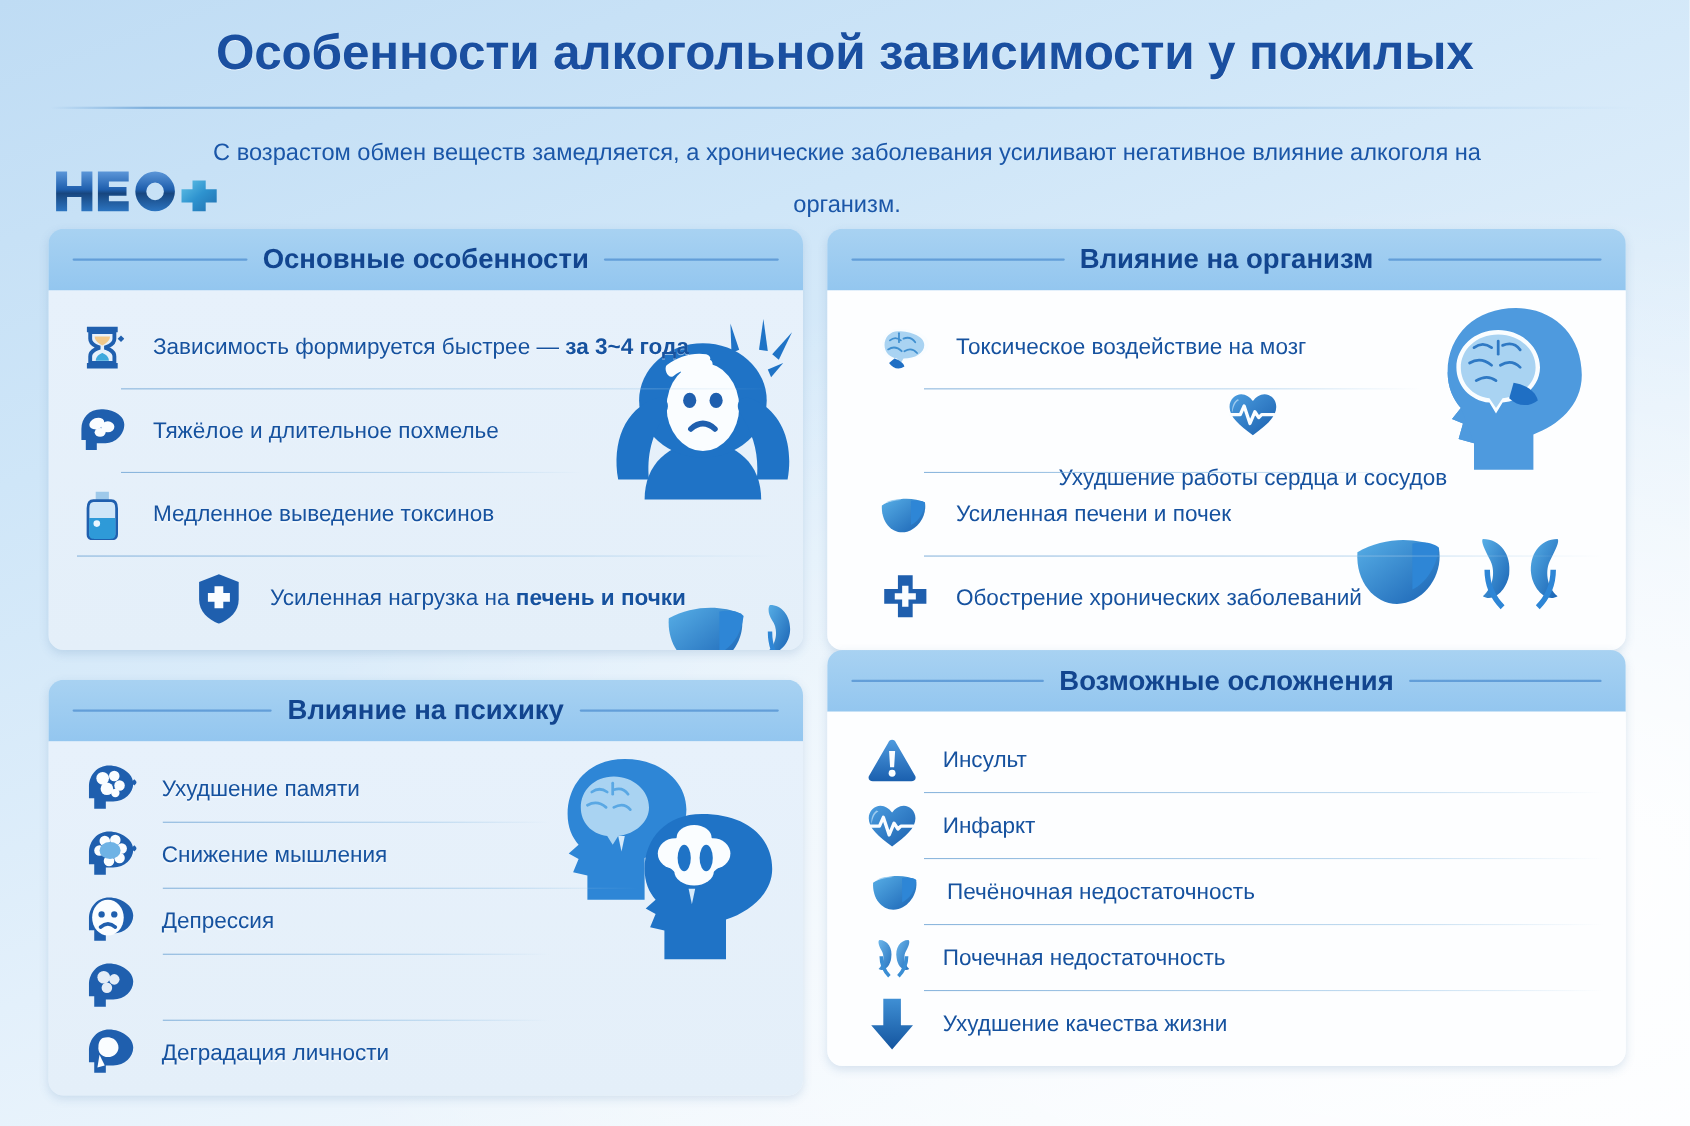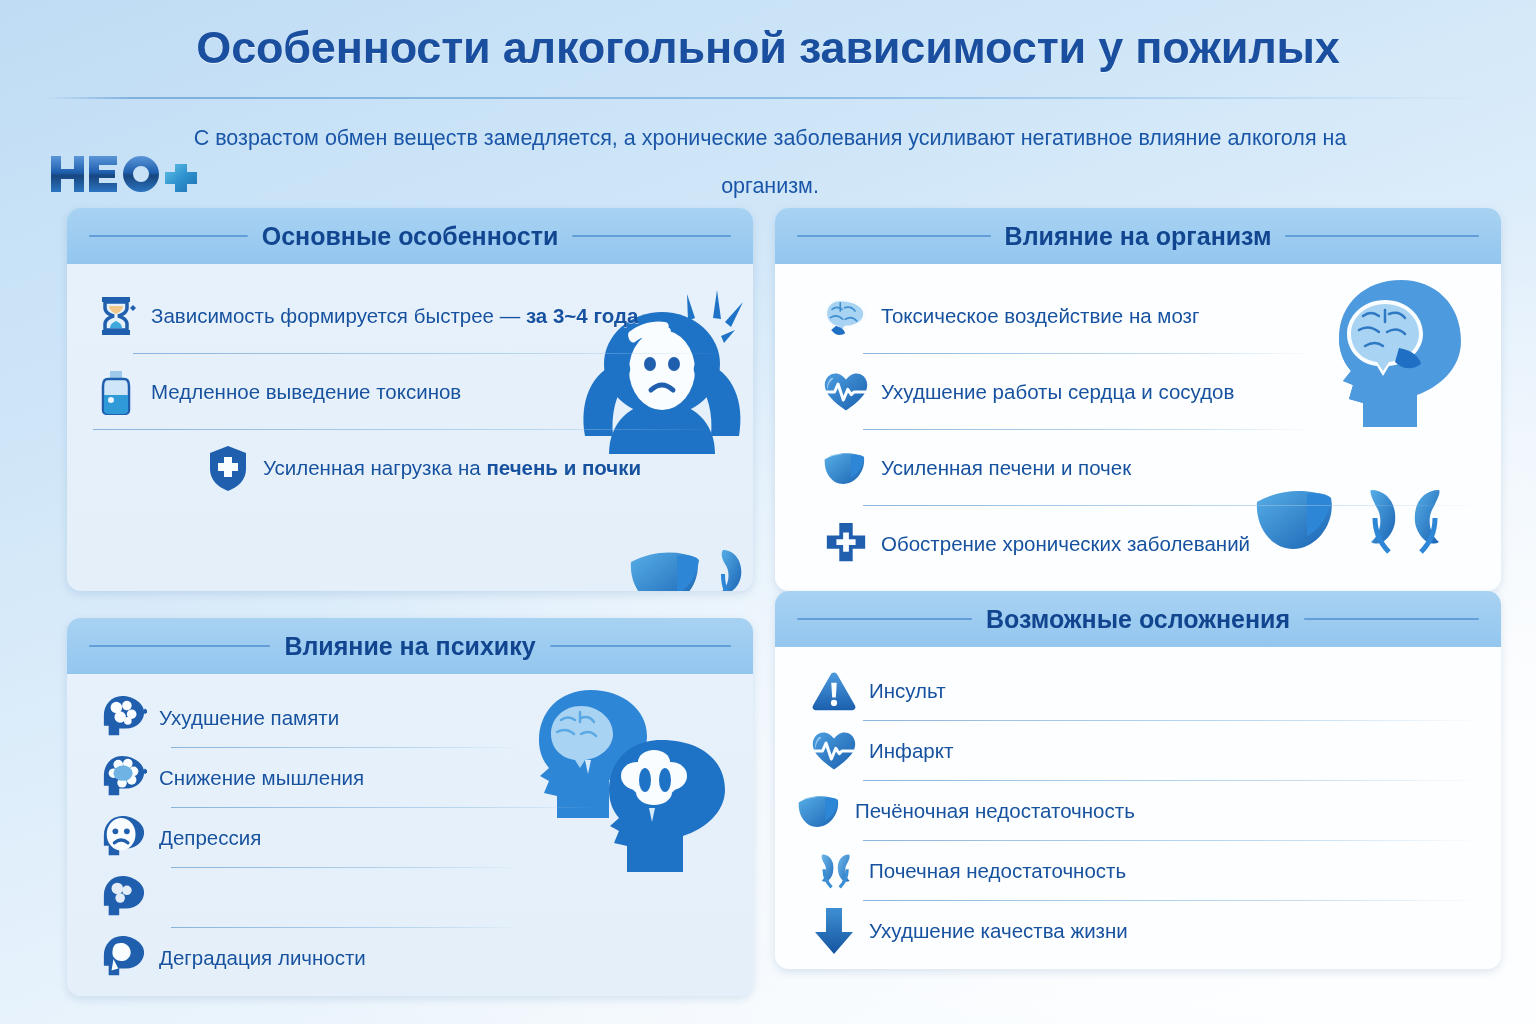--- a/index.html
+++ b/index.html
@@ -36,21 +36,20 @@
   
   .logo{position:absolute;left:47px;top:150px;width:160px;height:48px;}
   .logo svg{display:block;}
 
   
   .card{
     position:absolute;
     border-radius:14px;
     box-shadow:0 3px 9px rgba(60,110,165,.17);
     overflow:hidden;
-    margin-left:23px;
   }
   .card-hd{
     height:56px;
     background:linear-gradient(180deg,#a8d2f2 0%,#93c6ef 100%);
     display:flex;align-items:center;justify-content:center;
     gap:14px;padding:0 22px;
     box-sizing:border-box;
   }
   .hd-rule{flex:1 1 auto;height:2px;background:#4f8fd0;opacity:.75;border-radius:2px;}
   .hd-rule.short{max-width:200px;}
@@ -63,21 +62,21 @@
     height:calc(100% - 56px);
     padding:14px 0 10px 0;
     box-sizing:border-box;
   }
   .tinted .card-bd{background:linear-gradient(180deg,#e7f1fb 0%,#e4eff9 100%);}
   .plain  .card-bd{background:#fdfeff;}
 
   
   .rows{position:relative;z-index:2;}
   .row{
-    display:flex;align-items:center;gap:12px;
+    display:flex;align-items:center;gap:23px;
     padding:0 0 0 26px;
     box-sizing:border-box;
     position:relative;
   }
   .row .ico{flex:0 0 auto;width:46px;height:46px;display:flex;align-items:center;justify-content:center;}
   .row .ico svg{display:block;}
   .row .txt{
     font-size:20.5px;color:#16529f;white-space:nowrap;
     text-shadow:0 1px 0 rgba(255,255,255,.5);
   }
@@ -189,20 +188,36 @@
               <path d="M14 34c0-5 6-7 6-7s6 2 6 7z" fill="#3fa9dd"></path>
               <path d="M34 14l3 3 3-3-3-3z" fill="#1f5fae"></path>
             </svg>
           </span>
           <span class="txt">
             <span>Зависимость формируется быстрее — </span><b>за 3~4 года</b>
           </span>
           <span class="sep"></span>
         </div>
 
+        <div class="row" style="height:76px;">
+          <span class="ico">
+            <svg width="44" height="44" viewBox="0 0 44 44">
+              <path d="M21 2C10 2 3 10 3 20v10h4v9h10v-6h8c9 0 17-8 17-17S31 2 21 2z" fill="#1f5fae"></path>
+              <g fill="#fafdff">
+                <ellipse cx="17" cy="15" rx="7" ry="5" transform="rotate(-20 17 15)"></ellipse>
+                <ellipse cx="27" cy="18" rx="6" ry="5"></ellipse>
+                  <ellipse cx="20" cy="23" rx="5" ry="4"></ellipse>
+              </g>
+            </svg>
+          </span>
+          <span class="txt">
+            <span>Тяжёлое и длительное похмелье</span>
+          </span>
+          <span class="sep" style="right:200px;"></span>
+        </div>
 
         <div class="row" style="height:76px;">
           <span class="ico">
             <svg width="34" height="46" viewBox="0 0 34 46">
               <path d="M11 2h12v8h-12z" fill="#9ec9ea"></path>
               <path d="M9 10h16c4 0 5 3 5 7v24c0 3-2 4-5 4H9c-3 0-5-1-5-4V17c0-4 1-7 5-7z" fill="#cfe6f8" stroke="#1f5fae" stroke-width="2.5"></path>
               <path d="M5 26h24v15c0 3-2 4-5 4H10c-3 0-5-1-5-4z" fill="#2e9ad8"></path>
               <circle cx="12" cy="31" r="3" fill="#eaf6ff"></circle>
             </svg>
           </span>
@@ -286,21 +301,21 @@
               </g>
               <path d="M16 36c6 2 10 5 11 9-6 4-13 2-17-4z" fill="#1f6fc4"></path>
             </svg>
           </span>
           <span class="txt">
             <span>Токсическое воздействие на мозг</span>
           </span>
           <span class="sep" style="left:88px;right:186px;"></span>
         </div>
 
-        <div class="row" style="height:76px;padding-left:48px;">
+        <div class="row" style="height:76px;padding-left:48px;flex-direction:column;">
           <span class="ico">
             <svg width="52" height="48" viewBox="0 0 52 48">
               <defs>
                   <linearGradient id="ht2" x1="0" y1="0" x2="1" y2="1">
                 <stop offset="0" stop-color="#4c9ee0"></stop>
                     <stop offset="1" stop-color="#1a5fae"></stop>
                   </linearGradient>
                 </defs>
               <path d="M26 45C12 35 2 26 2 16 2 8 8 3 14 3c5 0 9 3 12 7 3-4 7-7 12-7 6 0 12 5 12 13 0 10-10 19-24 29z" fill="url(#ht2)"></path>
               <path d="M10 8c-4 3-6 8-5 14 1-7 3-11 7-13z" fill="#b5daf5" opacity=".8"></path>
@@ -521,21 +536,21 @@
               <path d="M10 8c-4 3-6 8-5 14 1-7 3-11 7-13z" fill="#b5daf5" opacity=".8"></path>
               <path d="M3 24h10l4-9 6 18 5-12 4 6 3-3h13" stroke="#fafdff" stroke-width="3.4" fill="none" stroke-linejoin="round" stroke-linecap="round"></path>
             </svg>
           </span>
           <span class="txt">
             <span>Инфаркт</span>
           </span>
           <span class="sep" style="left:88px;right:20px;"></span>
         </div>
 
-        <div class="row" style="height:60px;padding-left:22px;">
+        <div class="row" style="height:60px;padding-left:40px;">
           <span class="ico">
             <svg width="50" height="42" viewBox="0 0 54 44">
               <defs>
                   <linearGradient id="lv4" x1="0" y1="0" x2="1" y2="1">
                 <stop offset="0" stop-color="#57aee6"></stop>
                     <stop offset="1" stop-color="#1a63b4"></stop>
                   </linearGradient>
                 </defs>
               <path d="M2 12c14-9 34-9 46-3 2 13-6 27-19 31C14 44 1 31 2 12z" fill="url(#lv4)"></path>
               <path d="M33 7c8-1 13 0 15 2-1 11-7 20-15 24z" fill="#2e86d6"></path>

